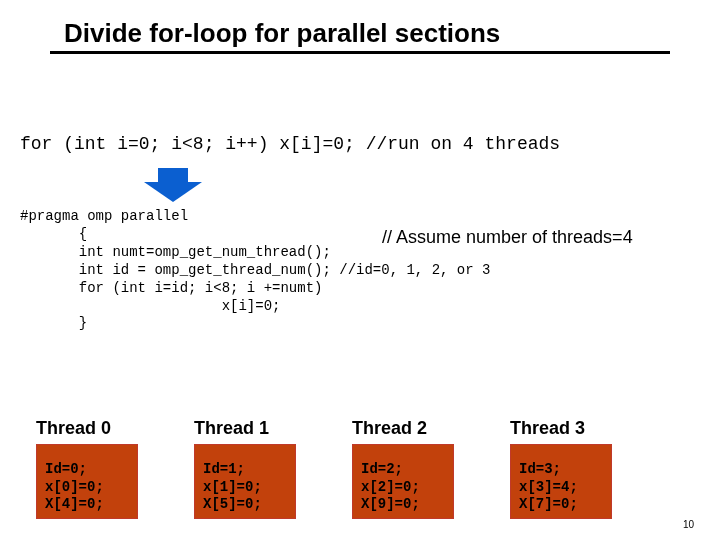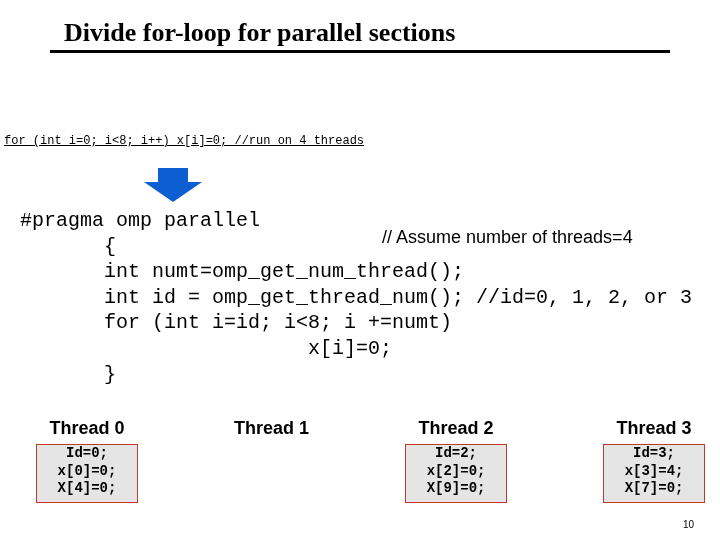--- a/index.html
+++ b/index.html
@@ -18,77 +18,74 @@
     right: 50px;
     border-bottom: 3px solid #000;
     padding-bottom: 2px;
   }
   .title {
     font-size: 26px;
     font-weight: bold;
     color: #000;
     display: inline-block;
     padding-left: 14px;
-    font-family: Liberation Serif, serif;
   }
   .mono {
     font-family: "Courier New", Courier, monospace;
   }
   .line1 {
     position: absolute;
     top: 134px;
-    left: 4px;
-    font-size: 12px;
+    left: 20px;
+    font-size: 18px;
     white-space: pre;
-    text-decoration: underline;
   }
   .arrow {
     position: absolute;
     top: 168px;
     left: 138px;
   }
   .codeblock {
     position: absolute;
     top: 208px;
     left: 20px;
     right: 10px;
-    font-size: 20px;
+    font-size: 14px;
     line-height: 1.28;
   }
   .codeblock .row { white-space: pre; }
   .codeblock .bold { font-weight: normal; }
   .assume {
     position: absolute;
     top: 227px;
     left: 382px;
     font-family: Arial, Helvetica, sans-serif;
     font-size: 18px;
     font-weight: normal;
   }
   .threads-row {
     position: absolute;
     top: 418px;
     left: 36px;
     right: 20px;
     display: flex;
-    gap: 96px;
-    text-align: center;
+    gap: 56px;
   }
   .tcol { flex: 0 0 auto; }
   .tlabel {
     font-family: Arial, Helvetica, sans-serif;
     font-size: 18px;
     font-weight: bold;
     margin-bottom: 5px;
     white-space: nowrap;
   }
   .tbox {
     border: 1.5px solid #c0392b;
-    background: #e5e5e5;
-    padding: 0 8px 4px 8px;
+    background: #c2410c;
+    padding: 16px 8px 4px 8px;
     font-family: "Courier New", Courier, monospace;
     font-size: 14px;
     font-weight: bold;
     line-height: 1.25;
     white-space: pre;
     min-width: 84px;
   }
   .pagenum {
     position: absolute;
     bottom: 10px;
@@ -128,20 +125,23 @@
 
 <div class="threads-row">
   <div class="tcol">
     <div class="tlabel">Thread 0</div>
     <div class="tbox"><span>Id=0;</span>
 <span>x[0]=0;</span>
 <span>X[4]=0;</span></div>
   </div>
   <div class="tcol">
     <div class="tlabel">Thread 1</div>
+    <div class="tbox"><span>Id=1;</span>
+<span>x[1]=0;</span>
+<span>X[5]=0;</span></div>
   </div>
   <div class="tcol">
     <div class="tlabel">Thread 2</div>
     <div class="tbox"><span>Id=2;</span>
 <span>x[2]=0;</span>
 <span>X[9]=0;</span></div>
   </div>
   <div class="tcol">
     <div class="tlabel">Thread 3</div>
     <div class="tbox"><span>Id=3;</span>

